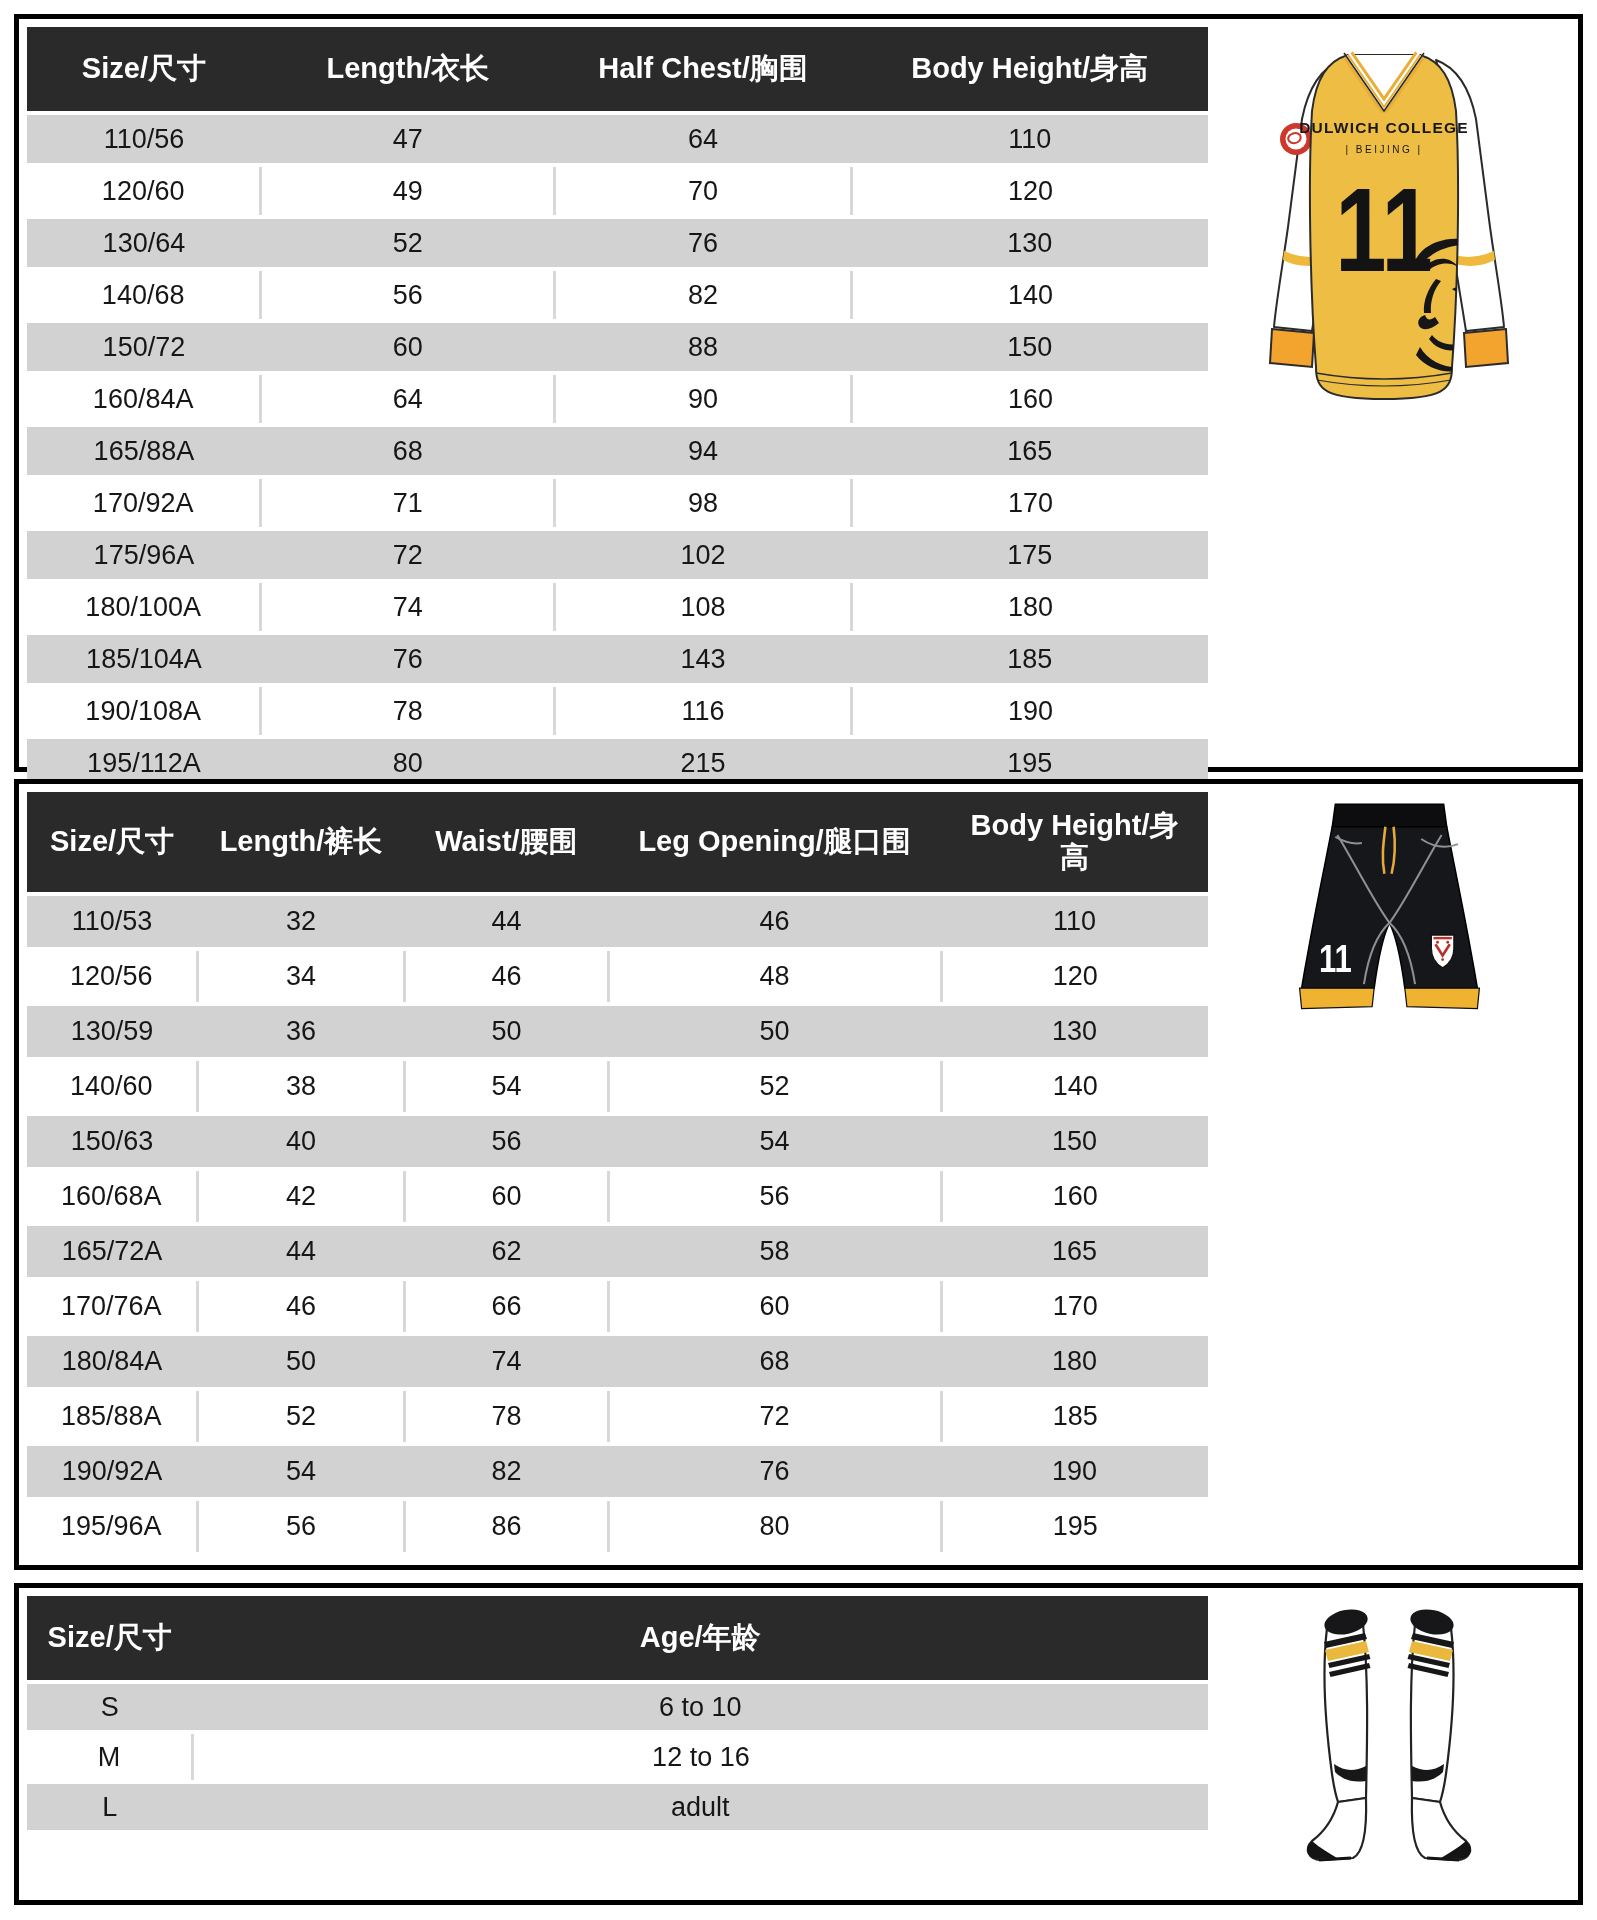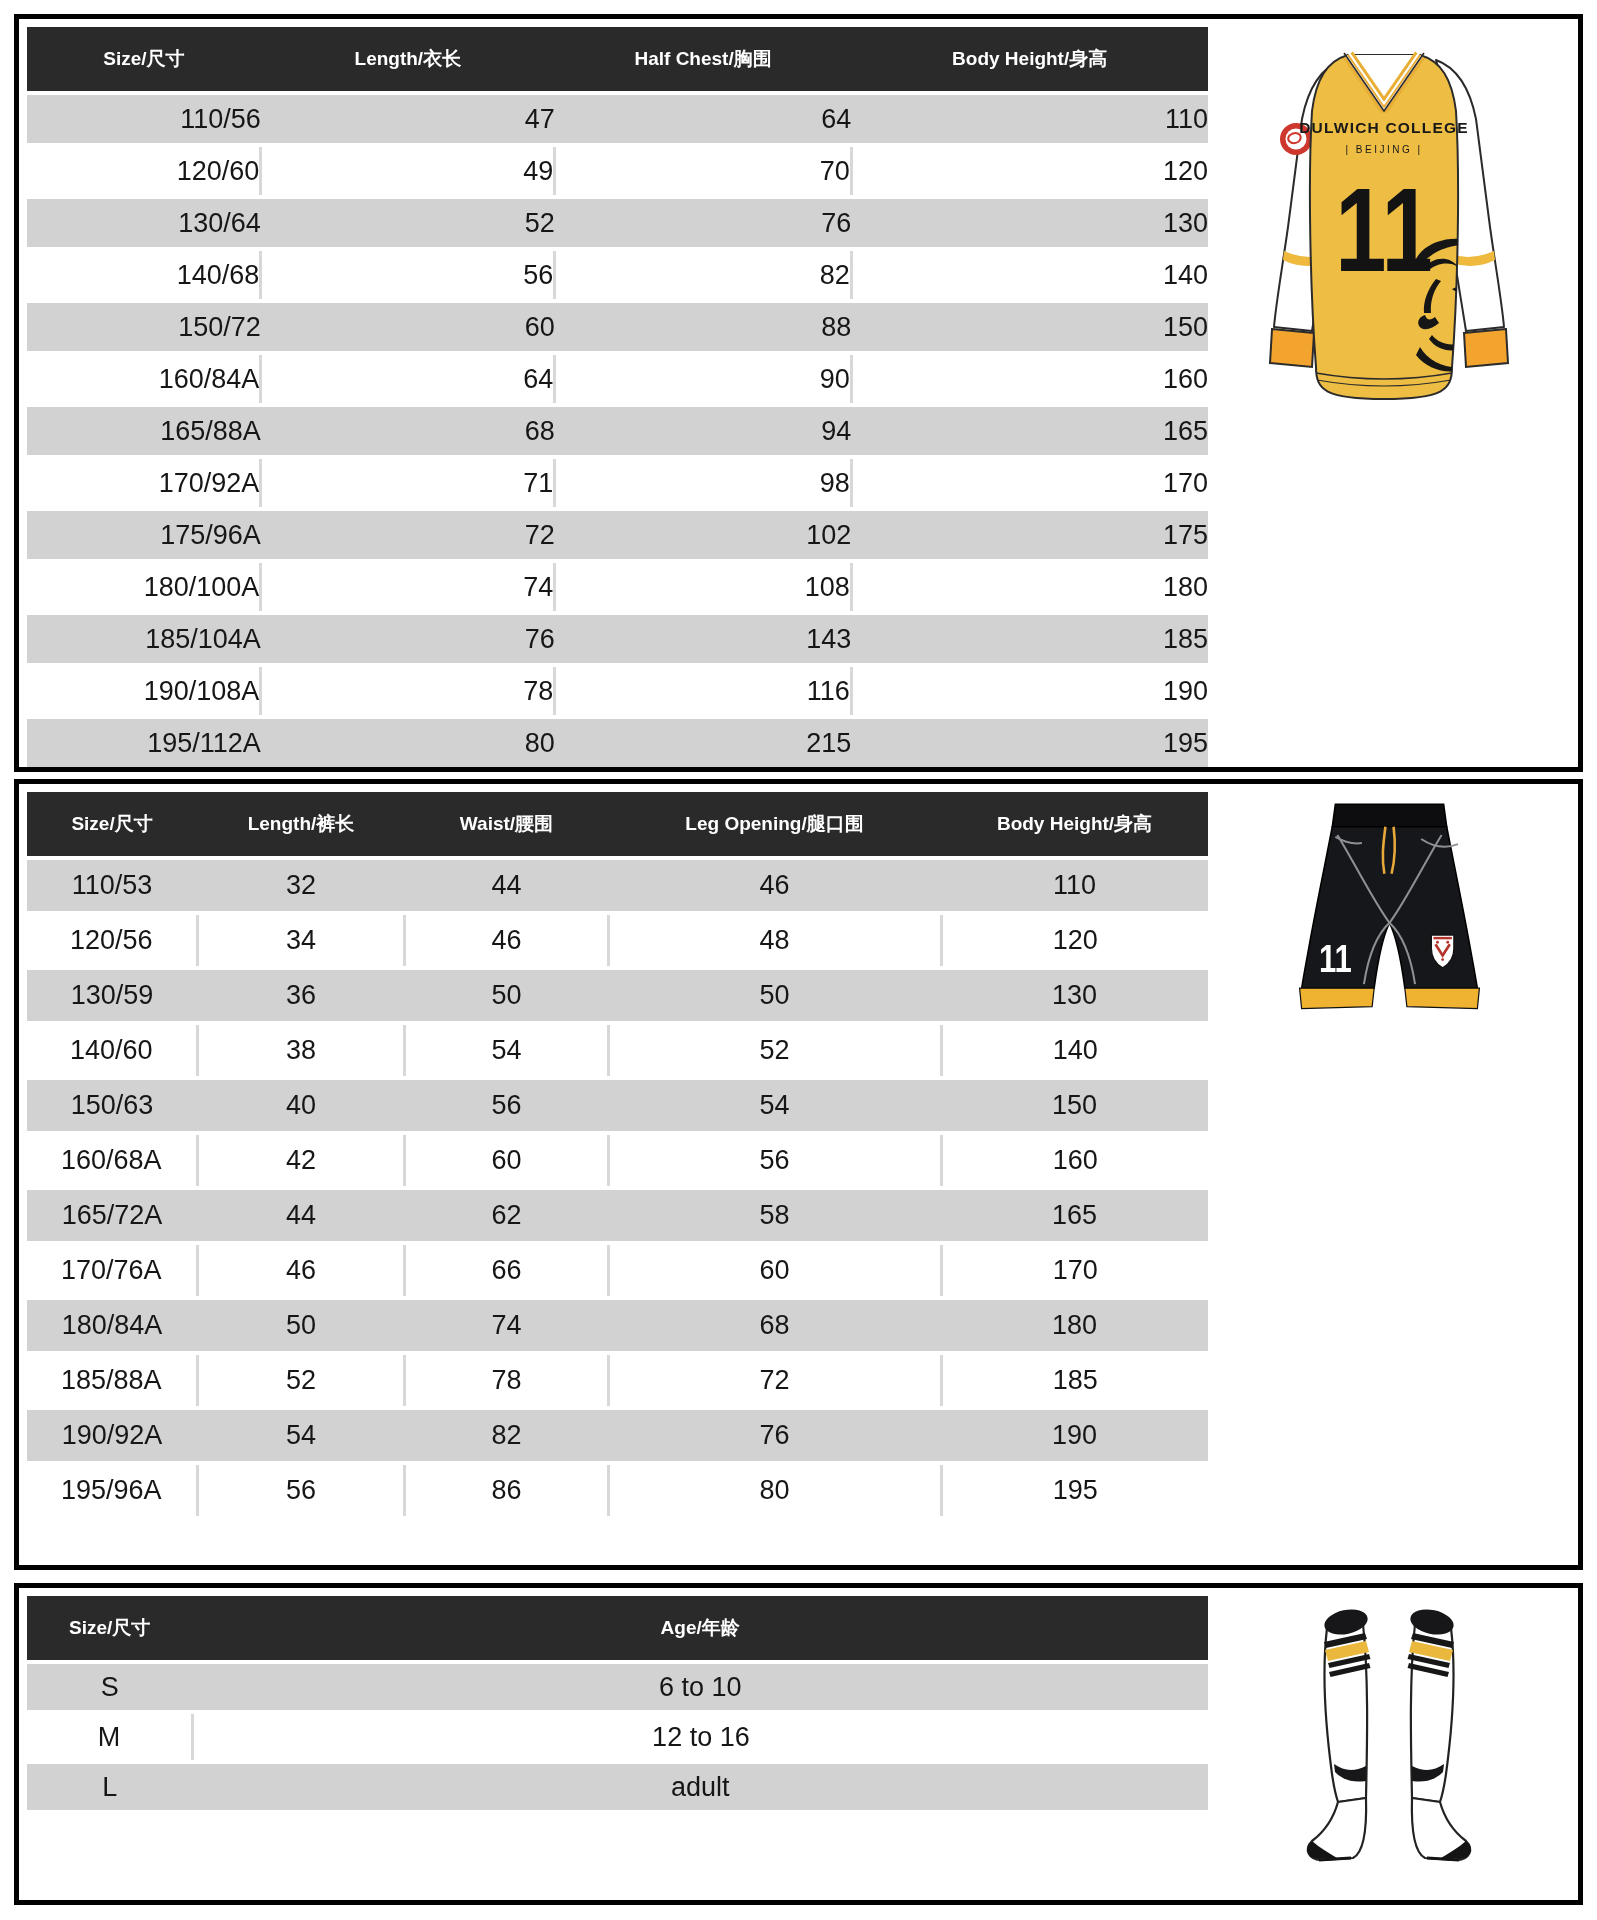--- a/index.html
+++ b/index.html
@@ -16,28 +16,28 @@
   #panel-shorts{top:779px;height:791px;}
   #panel-socks{top:1583px;height:322px;}
 
   .table-wrap{width:1181px;flex:0 0 auto;}
   .fig{flex:1 1 auto;display:flex;justify-content:center;overflow:hidden;}
 
   table.size-table{
     width:100%;border-collapse:collapse;table-layout:fixed;
   }
   table.size-table th{
-    background:#2a2a2a;color:#fff;font-weight:700;font-size:19px;
-    padding:8px;text-align:center;height:48px;line-height:1.1;
+    background:#2a2a2a;color:#fff;font-weight:700;font-size:29px;
+    padding:18px;text-align:center;height:48px;line-height:1.1;
   }
   table.size-table td{
     font-size:27px;text-align:center;padding:0;
     border-top:4px solid #ffffff;color:#161616;
   }
-  #panel-shirt td{height:48px;text-align:right;}
+  #panel-shirt td{height:48px;}
   #panel-shorts td{height:51px;}
   #panel-socks td{height:46px;}
   table.size-table tbody tr:nth-child(odd) td{background:#d2d2d2;}
   table.size-table tbody tr:nth-child(even) td{background:#ffffff;}
   table.size-table tbody tr:nth-child(even) td:not(:last-child){
     border-right:3px solid #d8d8d8;
   }
   svg text{font-family:"Liberation Sans", sans-serif;}
 </style>
 </head>

